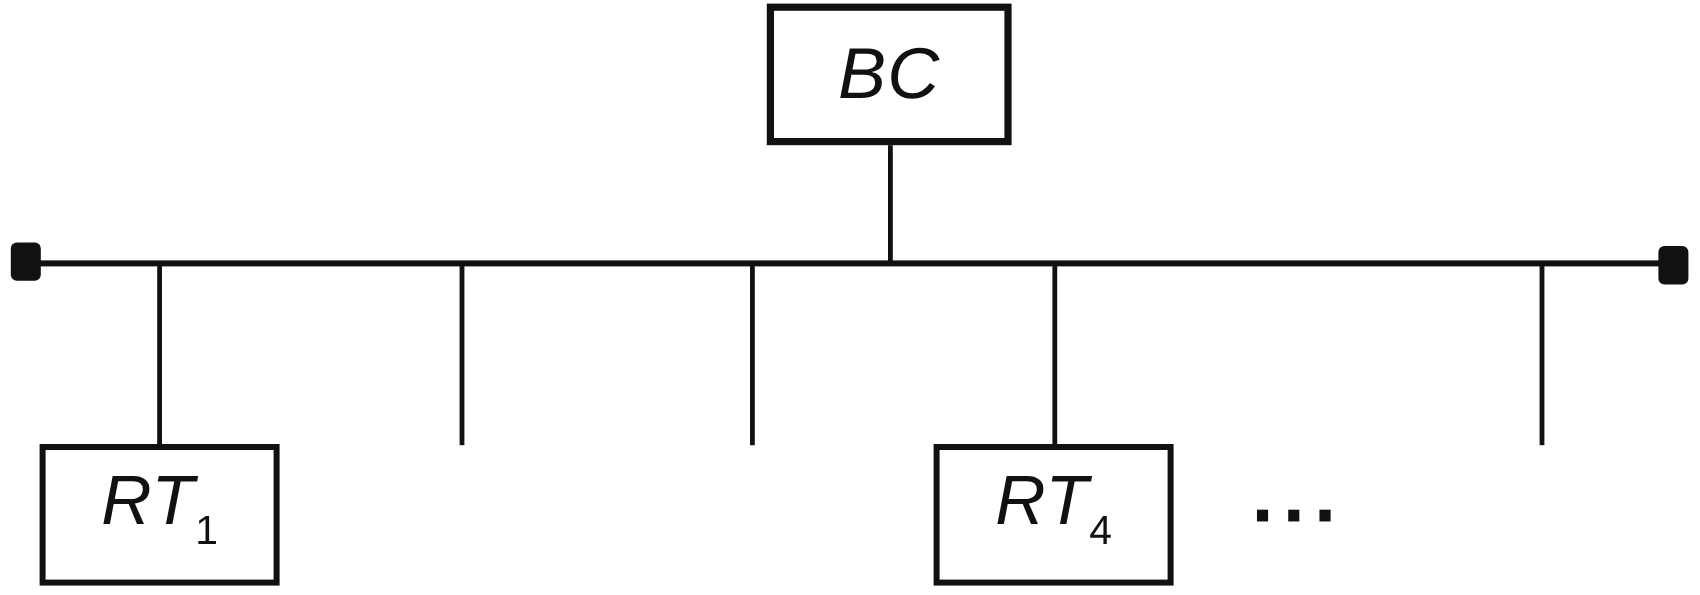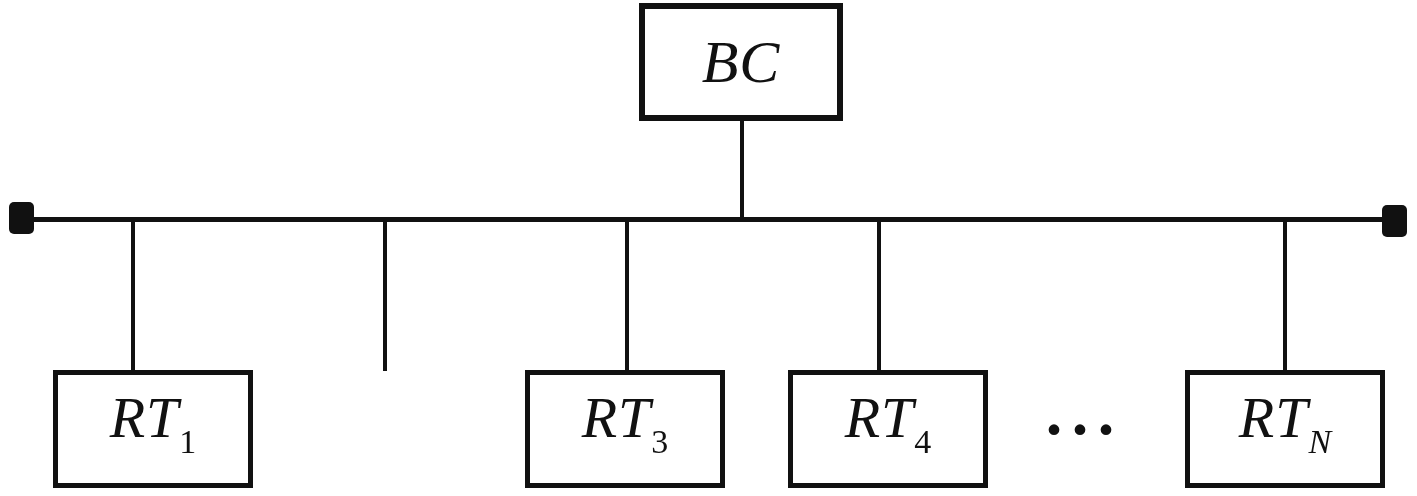--- a/index.html
+++ b/index.html
@@ -6,21 +6,21 @@
     margin: 0;
     padding: 0;
     background: #ffffff;
   }
   .stage {
     position: relative;
     width: 1417px;
     height: 496px;
     background: #ffffff;
     overflow: hidden;
-    font-family: Liberation Serif, serif;
+    font-family: Liberation Sans, sans-serif;
     color: #111111;
   }
 
   
   .node {
     position: absolute;
     box-sizing: border-box;
     background: #ffffff;
     border: 6px solid #111111;
     display: flex;
@@ -29,24 +29,24 @@
   }
   .bc-box {
     left: 639px; top: 3px;
     width: 204px; height: 118px;
   }
   .rt-box {
     top: 370px;
     width: 200px; height: 118px;
     border-width: 5px;
   }
-  .rt-1 { left: 33px; margin-left: 20px; }
+  .rt-1 { left: 33px; }
   .rt-2 { left: 284px; }
   .rt-3 { left: 525px; }
-  .rt-4 { left: 778px; margin-left: 10px; }
+  .rt-4 { left: 778px; }
   .rt-5 { left: 1185px; }
 
   .node-label {
     font-size: 60px;
     font-style: italic;
     line-height: 1;
     white-space: nowrap;
     letter-spacing: 1px;
   }
   .rt-box .node-label { font-size: 58px; padding-bottom: 10px; }
@@ -124,26 +124,20 @@
 
   <div class="vline rt-drop d1"></div>
   <div class="vline rt-drop d2"></div>
   <div class="vline rt-drop d3"></div>
   <div class="vline rt-drop d4"></div>
   <div class="vline rt-drop d5"></div>
 
   <div class="node rt-box rt-1">
     <span class="node-label"><span>RT</span><span class="sub">1</span></span>
   </div>
-  <div class="node rt-box rt-3">
-    <span class="node-label"><span>RT</span><span class="sub">3</span></span>
-  </div>
   <div class="node rt-box rt-4">
     <span class="node-label"><span>RT</span><span class="sub">4</span></span>
   </div>
 
   <div class="ellipsis">···</div>
 
-  <div class="node rt-box rt-5">
-    <span class="node-label"><span>RT</span><span class="sub italic">N</span></span>
-  </div>
 
 </div>
 
 </body></html>

